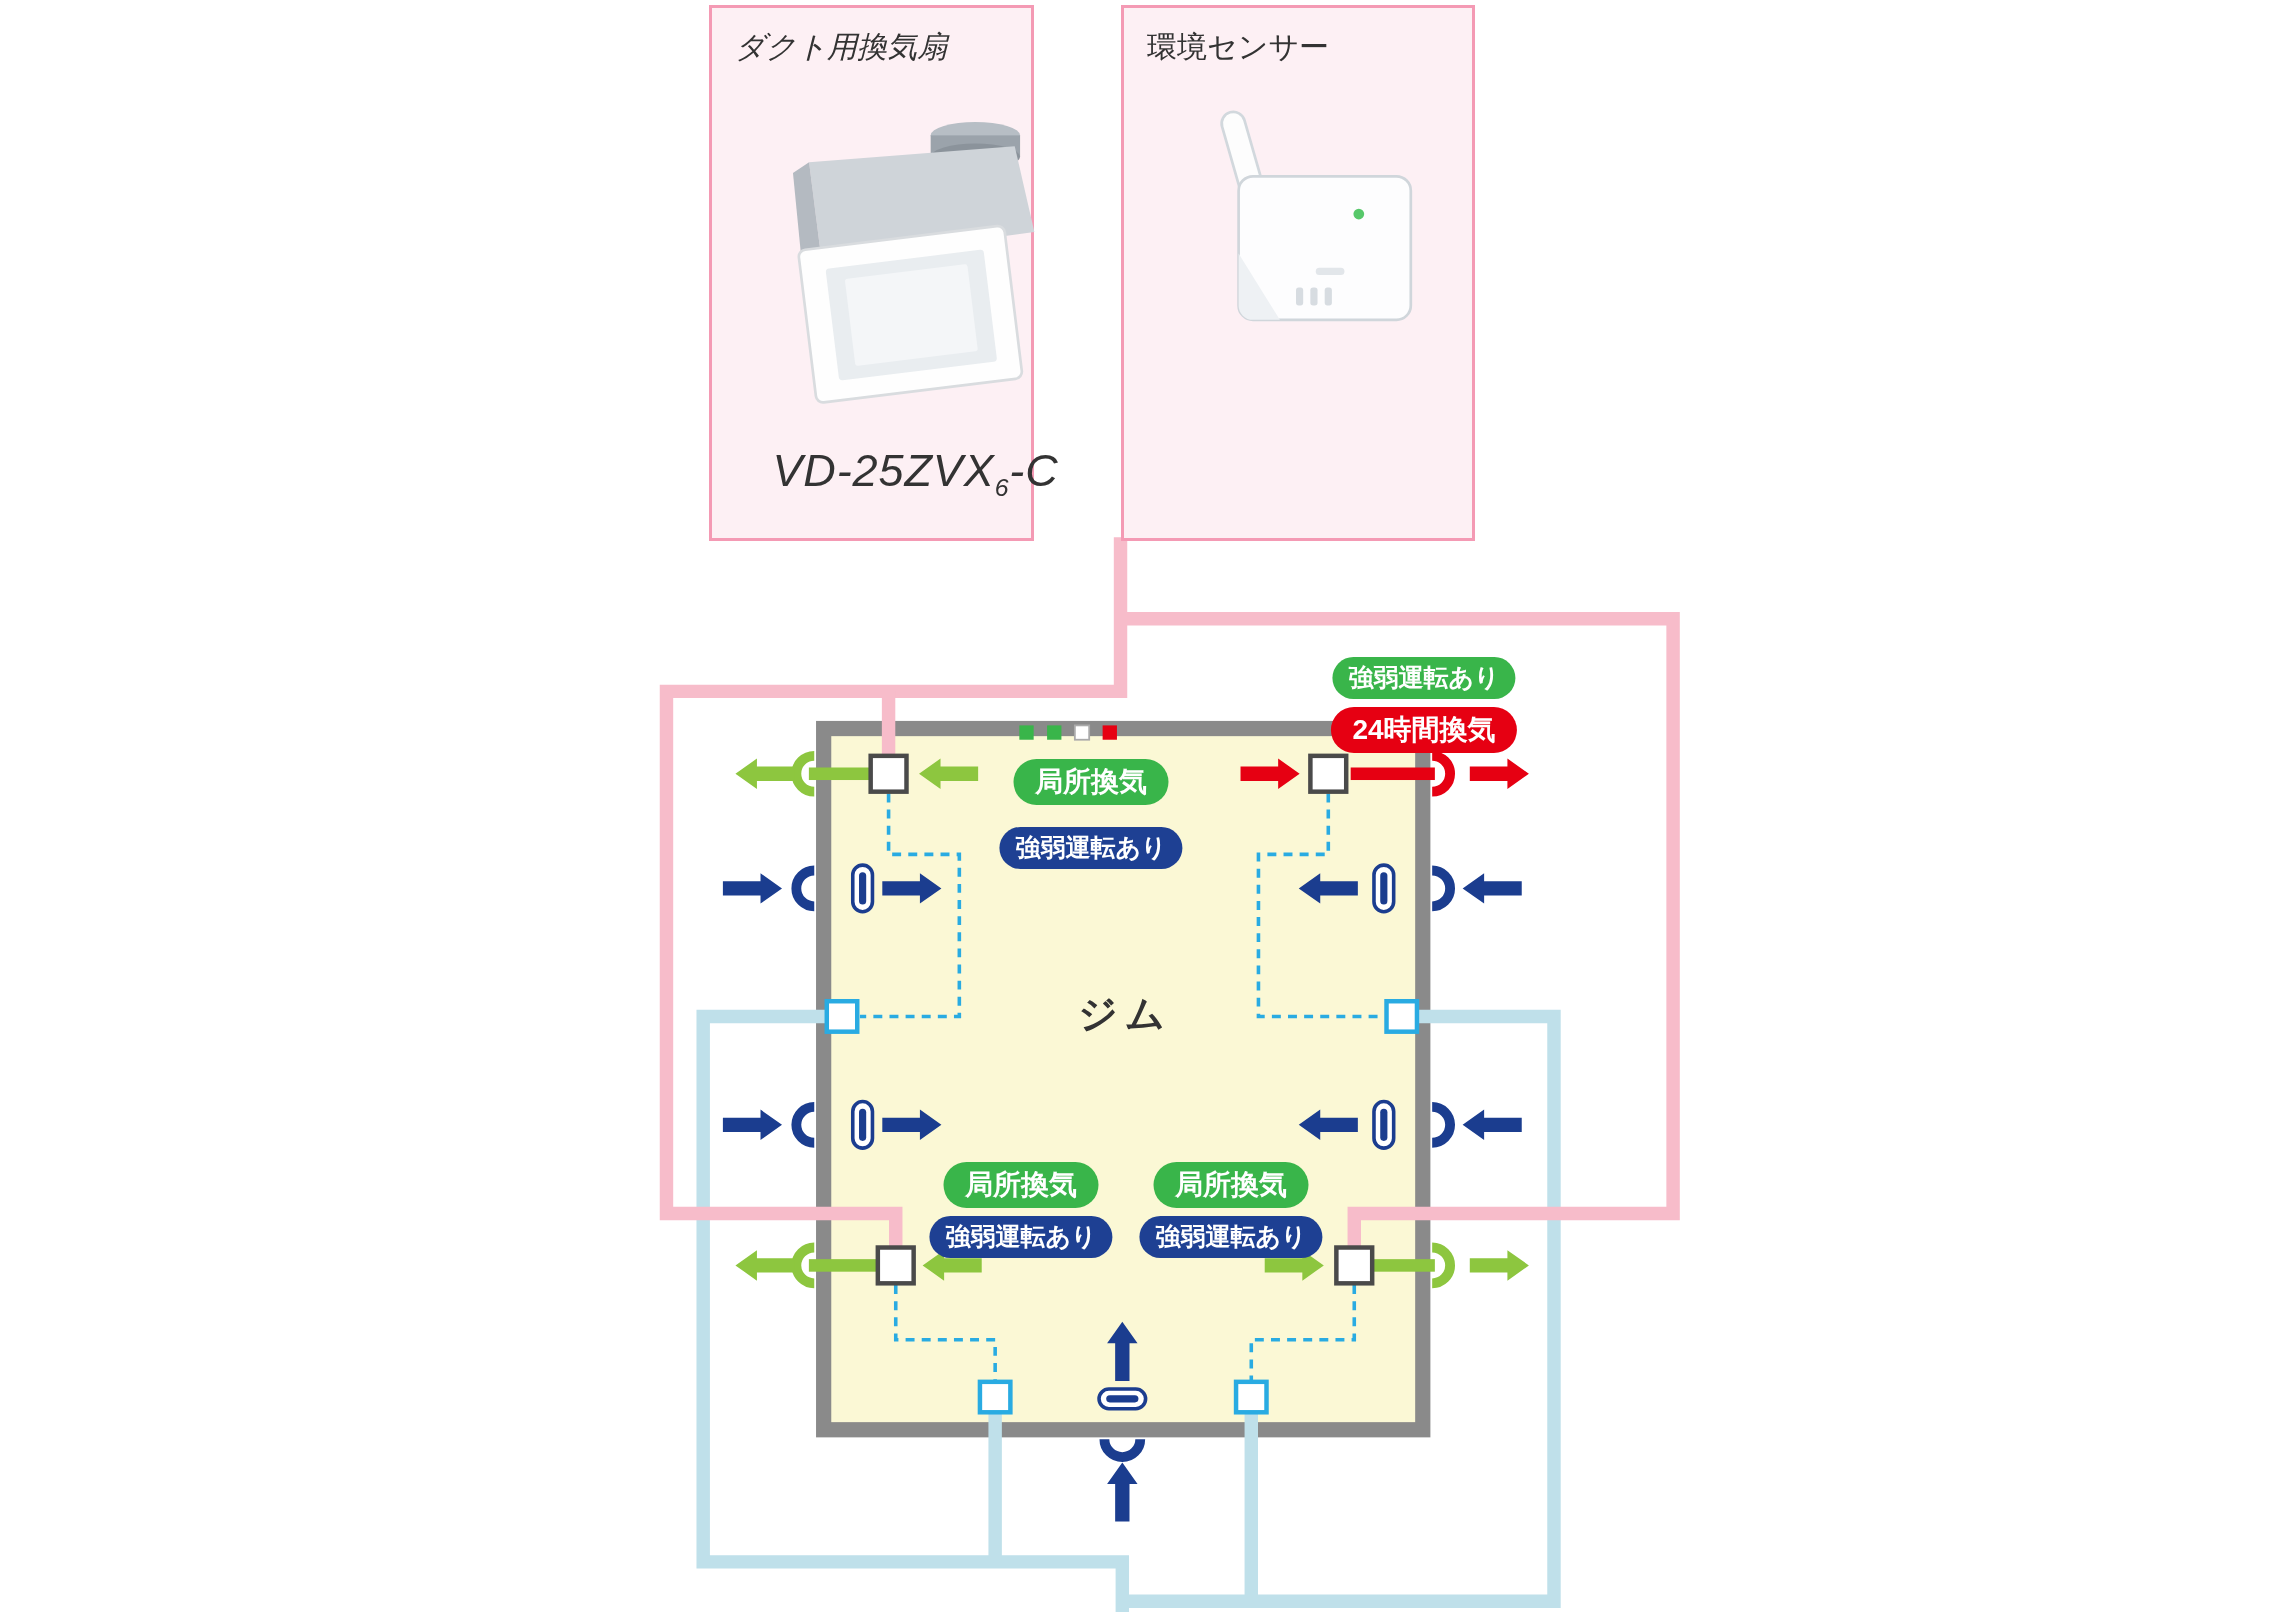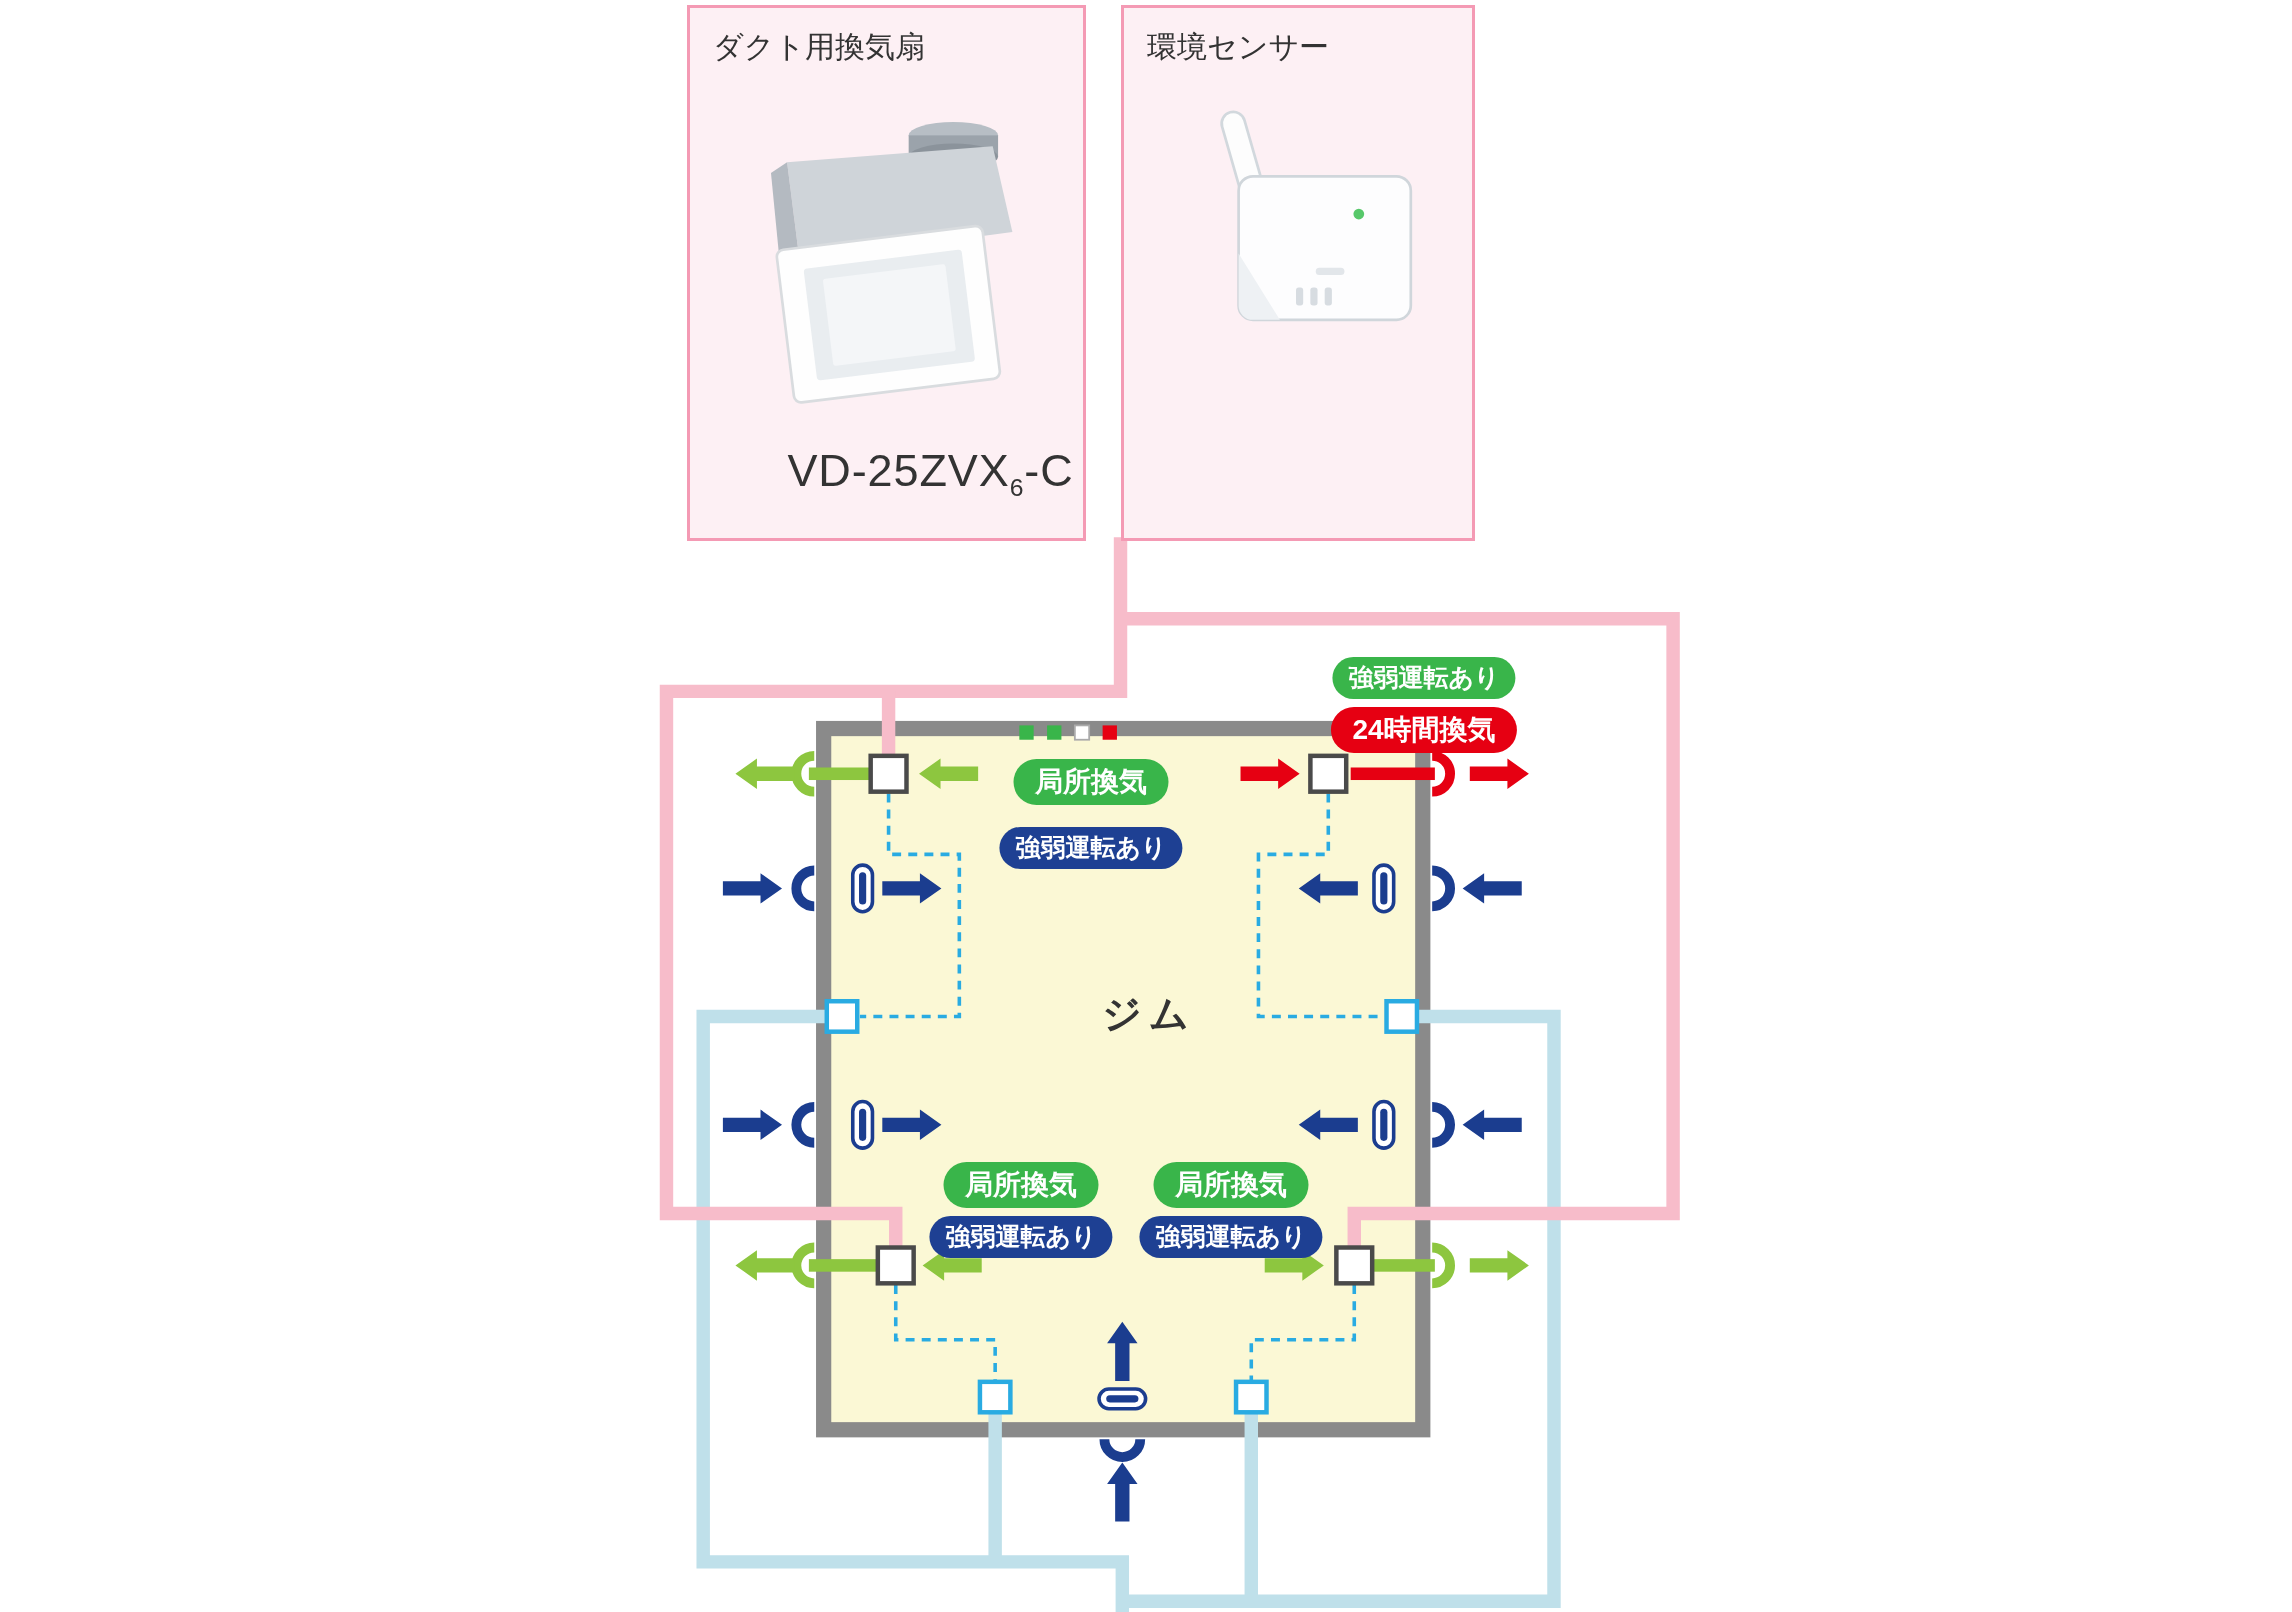--- a/index.html
+++ b/index.html
@@ -7,21 +7,21 @@
     width:2293px;height:1612px;position:relative;overflow:hidden;background:#ffffff;
     font-family:"Liberation Sans","DejaVu Sans",sans-serif;
   }
   #stage{position:absolute;left:0;top:0;width:2293px;height:1612px;}
 
   
   .product-box{
     position:absolute;top:4.5px;height:536px;background:#fdf0f4;
     border:3.6px solid #f49ab4;box-sizing:border-box;z-index:4;
   }
-  #box-fan{left:687px;width:399px;}
+  #box-fan{left:709px;width:325px;font-style:italic;}
   #box-sensor{left:1121px;width:354px;}
   .product-title{position:absolute;top:19.7px;left:23px;font-size:30px;color:#333;}
   .product-model{
     position:absolute;bottom:36px;left:0;width:100%;text-align:center;
     font-size:45px;color:#333;letter-spacing:0.9px;padding-left:44px;
   }
   .product-model sub{font-size:0.55em;}
   .product-img{position:absolute;}
 
   
@@ -34,21 +34,21 @@
     line-height:1.25;text-align:center;margin-top:8px;
   }
   .pill.green{background:#39b54a;}
   .pill.navy{background:#1e4093;}
   .pill.red{background:#e60012;}
   .pill.size-lg{font-size:28px;padding:5.4px 21.5px;}
   .pill.size-md{font-size:25px;padding:5.4px 16px;}
 
   .room-label{
     position:absolute;left:1125px;top:1014px;transform:translate(-50%,-50%);
-    z-index:6;font-size:39px;font-weight:bold;color:#333;letter-spacing:7.2px;margin-left:24px;
+    z-index:6;font-size:39px;font-weight:bold;color:#333;letter-spacing:7.2px;
   }
 </style>
 </head>
 <body>
 
 <div id="stage">
 
   <svg id="diagram" width="2293" height="1612" viewBox="0 0 2560 1800">
 
     <rect x="911" y="805" width="686" height="800" fill="#8a8a8a"></rect>

